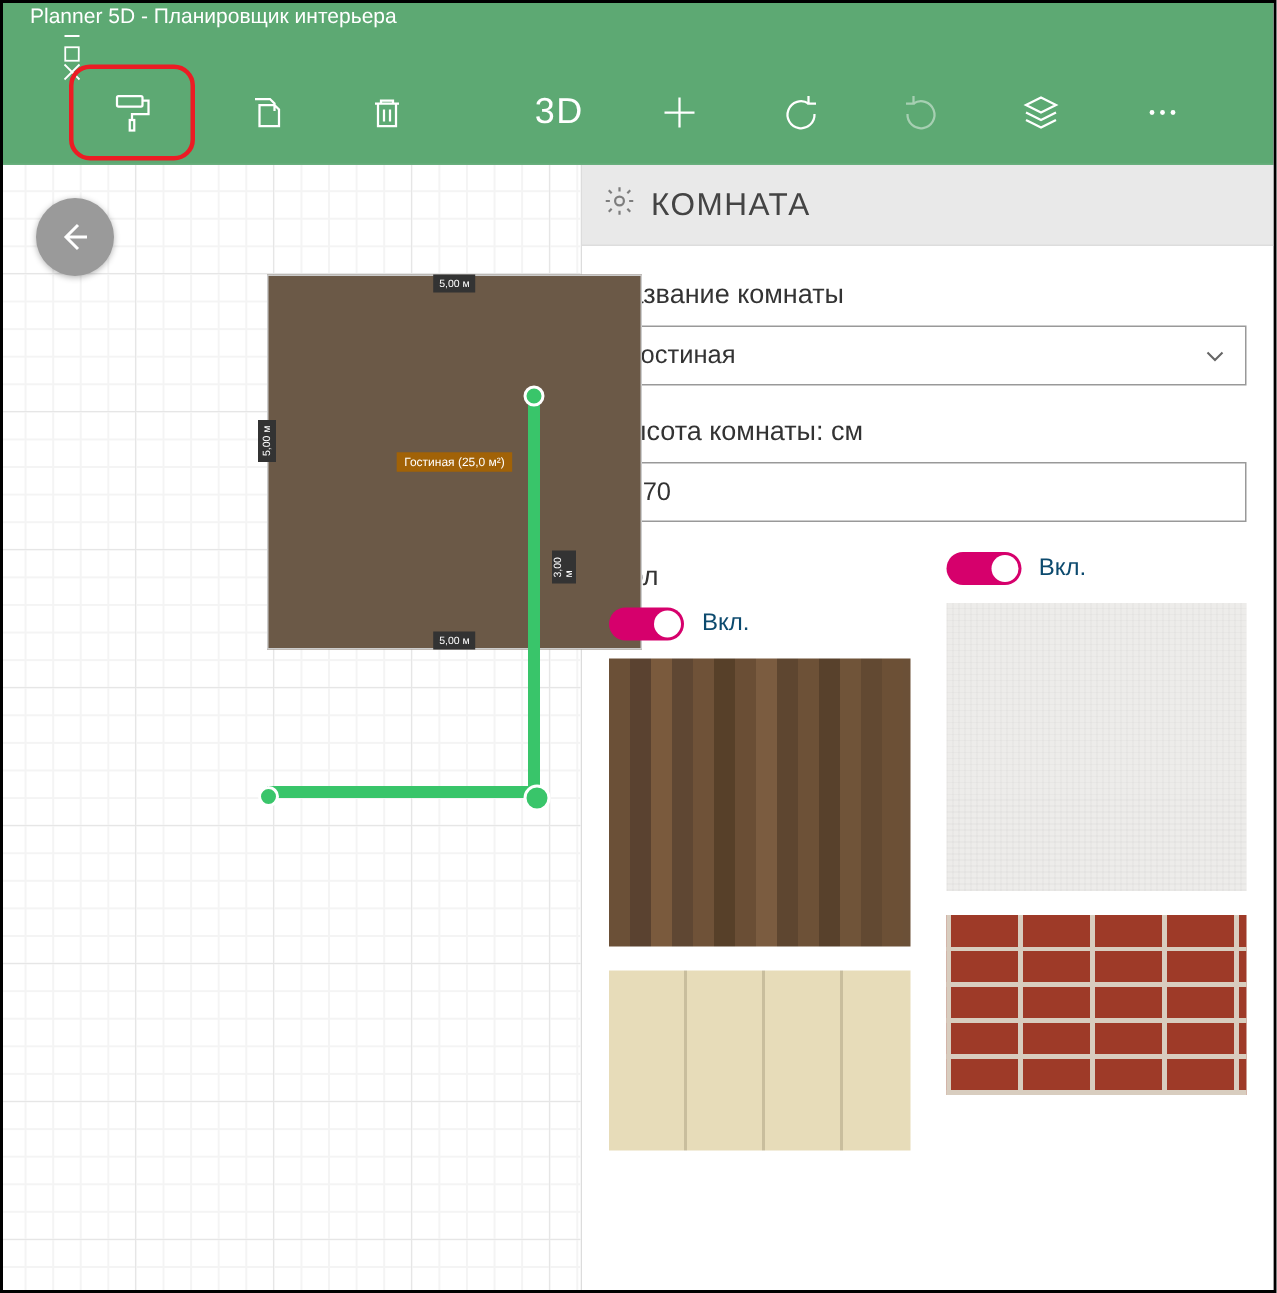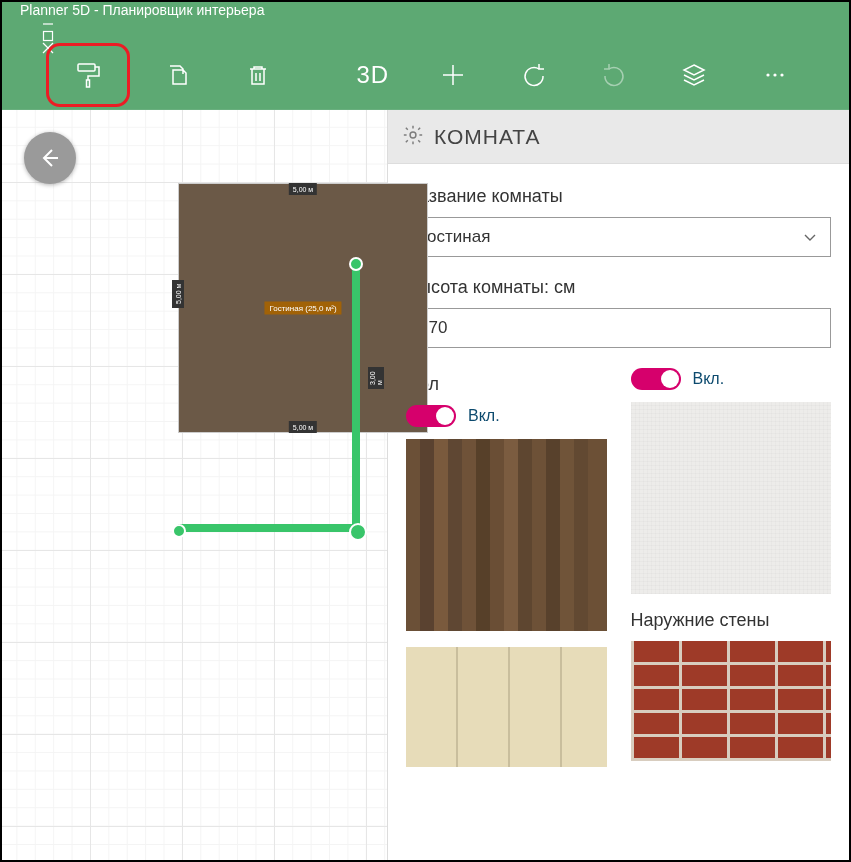--- a/index.html
+++ b/index.html
@@ -312,20 +312,19 @@
           <div class="swatch wall-inner"></div>
         </div>
         <div class="col">
           <div class="toggle-row">
             <div class="toggle">
                 <div class="knob"></div>
               </div>
             <span class="toggle-label">Вкл.</span>
           </div>
           <div class="swatch fabric"></div>
-          <div class="field-label">Наружние стены</div>
           <div class="swatch brick"></div>
         </div>
       </div>
     </div>
   </div>
 
 </div>
 
 </body></html>

